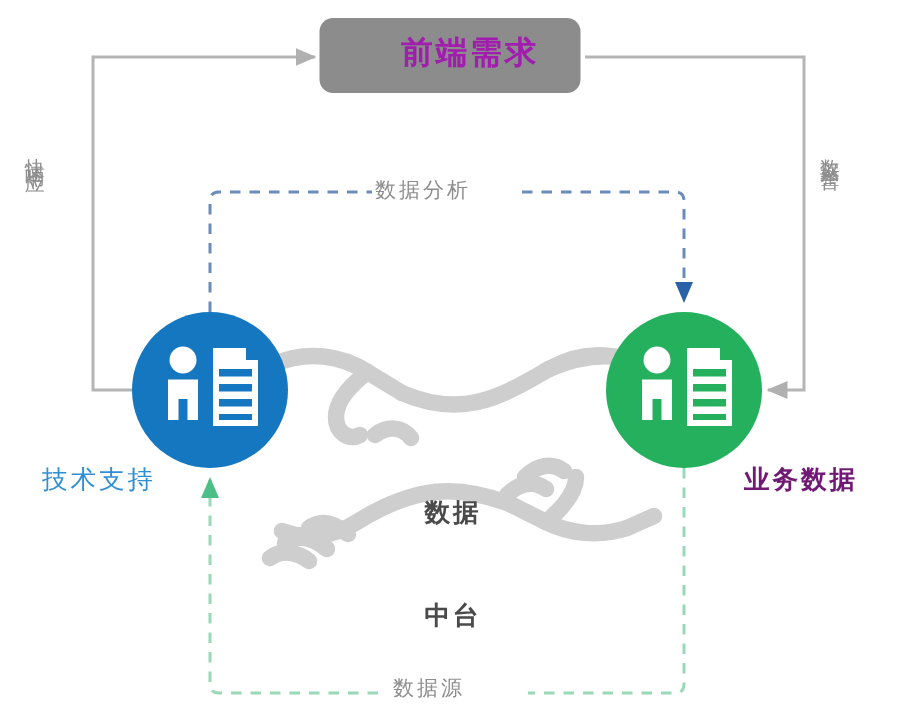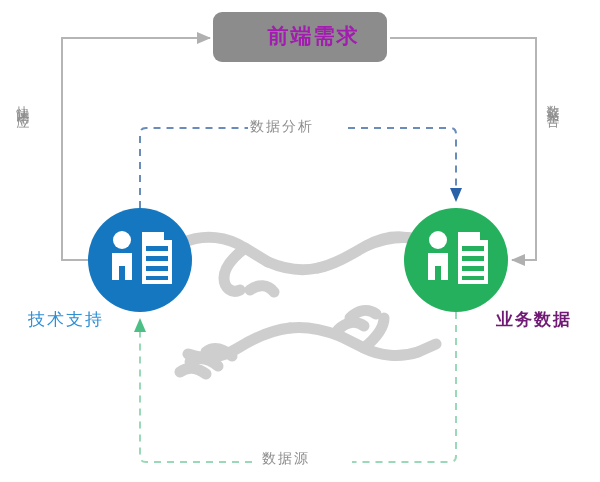--- a/index.html
+++ b/index.html
@@ -214,14 +214,18 @@
   <div class="label vertical-label" id="right-vertical-label">数据整合</div>
 
   <div class="label" id="data-analysis-label">数据分析</div>
 
   <div class="label" id="data-source-label">数据源</div>
 
   <div class="label" id="tech-support-label">技术支持</div>
 
   <div class="label" id="business-data-label">业务数据</div>
 
+  <div class="label" id="center-label">
+    <span class="center-line">数据</span>
+    <span class="center-line">中台</span>
+  </div>
 
 </div>
 
 </body></html>

